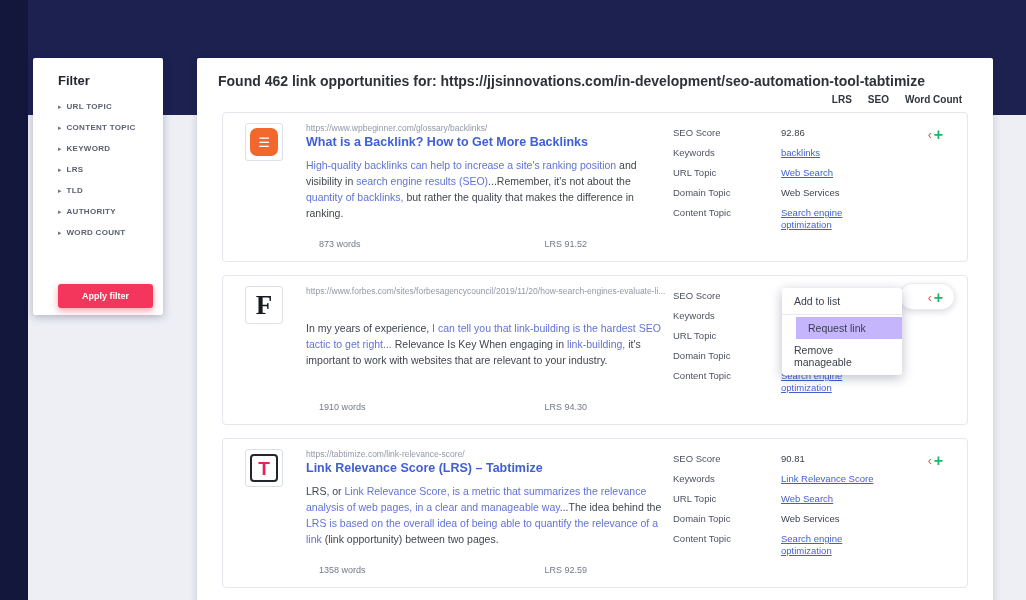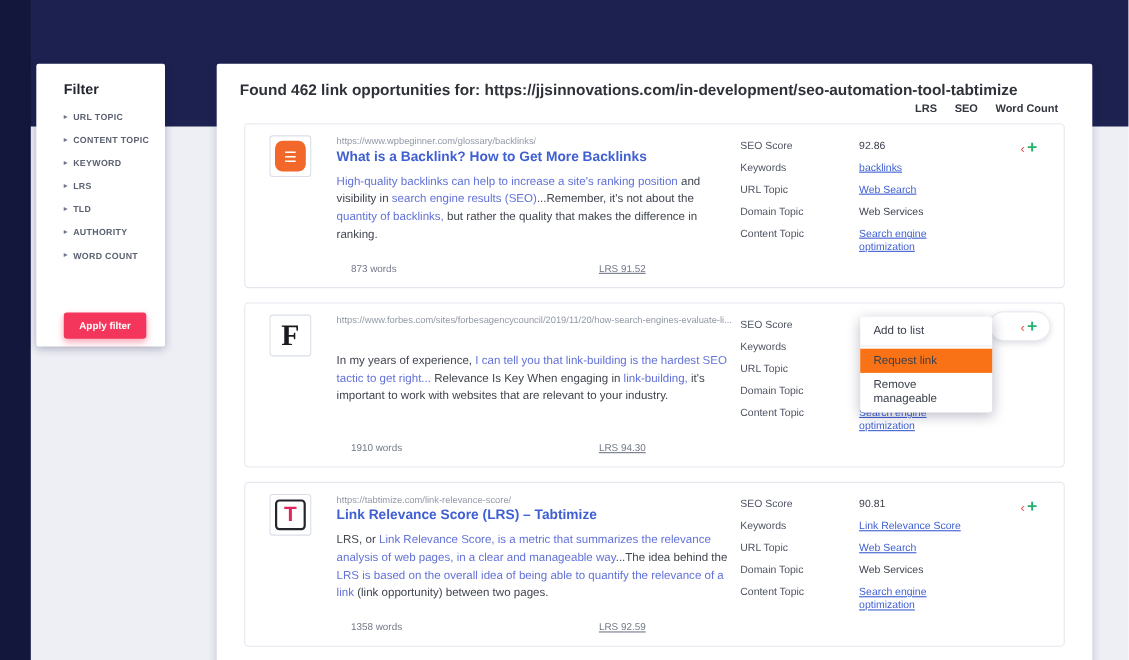--- a/index.html
+++ b/index.html
@@ -8,30 +8,30 @@
     --plus_green:#24b26b; --arrow_red:#e05252;
   }
   *{box-sizing:border-box;}
   html,body{margin:0;padding:0;}
   body{width:1026px;height:600px;overflow:hidden;background:#edeff5;
        font-family:"Liberation Sans",sans-serif;position:relative;}
   .top-band{position:absolute;left:0;top:0;width:1026px;height:115px;background:var(--navy_band);}
   .left-strip{position:absolute;left:0;top:0;width:28px;height:600px;background:var(--navy_strip);}
 
   
-  .filter-card{position:absolute;left:33px;top:58px;width:117px;height:257px;background:#fff;
+  .filter-card{position:absolute;left:33px;top:58px;width:130px;height:257px;background:#fff;
                border-radius:2px;box-shadow:0 2px 8px rgba(18,22,60,.28);z-index:3;}
   .filter-title{margin:15px 0 0 25px;font-size:13px;color:#23262e;}
   #filter-items{list-style:none;margin:8px 0 0 0;padding:0;}
   .f-item{display:flex;align-items:center;gap:5px;padding:6px 0 6px 25px;cursor:pointer;}
   .caret{font-size:7px;color:#70768a;line-height:1;}
   .f-label{font-size:8px;font-weight:bold;letter-spacing:.3px;color:#5b6170;}
   .apply-btn{position:absolute;left:25px;bottom:7px;background:var(--accent);color:#fff;
              font-family:inherit;font-size:9px;font-weight:bold;border:none;border-radius:3px;
-             padding:7px 14px;box-shadow:0 3px 7px rgba(245,54,92,.45);cursor:pointer;}
+             padding:7px 24px;box-shadow:0 3px 7px rgba(245,54,92,.45);cursor:pointer;}
 
   
   .results-card{position:absolute;left:197px;top:58px;width:796px;height:560px;background:#fff;
                 border-radius:2px;box-shadow:0 2px 8px rgba(18,22,60,.18);z-index:2;}
   .found-text{position:absolute;left:21px;top:15px;font-size:14px;font-weight:600;color:#2e3138;}
   .sort-row{position:absolute;right:31px;top:36px;display:flex;gap:16px;font-size:10px;
             color:#32353d;font-weight:600;}
   .sort-opt{cursor:pointer;}
   #results{position:absolute;left:25px;top:54px;width:746px;display:flex;flex-direction:column;gap:13px;}
 
@@ -51,31 +51,31 @@
   .r-desc{position:absolute;left:83px;top:44px;width:362px;margin:0;font-size:10.5px;line-height:16px;}
   .r-desc .hl{color:var(--desc_blue);text-align:right;}
   .r-desc .dk{color:var(--desc_dark);}
   .r-fields{position:absolute;left:450px;top:14px;width:270px;}
   .f-row{display:flex;margin-bottom:8px;font-size:9.5px;line-height:12px;}
   .f-lab{width:108px;flex:none;color:#4d5260;}
   .f-val{width:95px;color:#3e4350;}
   .f-val.link{color:var(--link_blue);text-decoration:underline;cursor:pointer;}
   .r-bottom{position:absolute;left:96px;bottom:12px;width:268px;display:flex;
             justify-content:space-between;font-size:9px;color:#727988;}
-  .r-lrs{text-decoration:underline;cursor:pointer;}
+  .r-lrs{cursor:pointer;}
   .add-control{position:absolute;right:24px;top:14px;display:flex;align-items:center;gap:2px;
                cursor:pointer;z-index:7;}
   .arr{color:var(--arrow_red);font-size:12px;line-height:1;}
   .plus{color:var(--plus_green);font-size:16px;font-weight:bold;line-height:1;}
   .add-pill{position:absolute;right:12px;top:7px;width:56px;height:27px;background:#fff;
             border:1px solid #e8ebf2;border-radius:14px;box-shadow:0 2px 6px rgba(18,22,60,.15);z-index:6;}
   .context-menu{position:absolute;left:559px;top:12px;width:120px;background:#fff;border-radius:3px;
                 box-shadow:0 3px 12px rgba(18,22,60,.28);z-index:8;padding:2px 0;}
   .menu-item{font-size:10.5px;color:#3b404c;padding:5px 12px;cursor:pointer;}
-  .menu-item.active{background:#f97316;}
+  .menu-item.active{background:#c4b5fd;margin-left:14px;}
   .menu-div{height:1px;background:#e8eaf0;margin:2px 0;}
 </style>
 </head>
 <body>
 
 <div class="top-band"></div>
 <div class="left-strip"></div>
 
 <aside class="filter-card">
   <h2 class="filter-title">Filter</h2>

